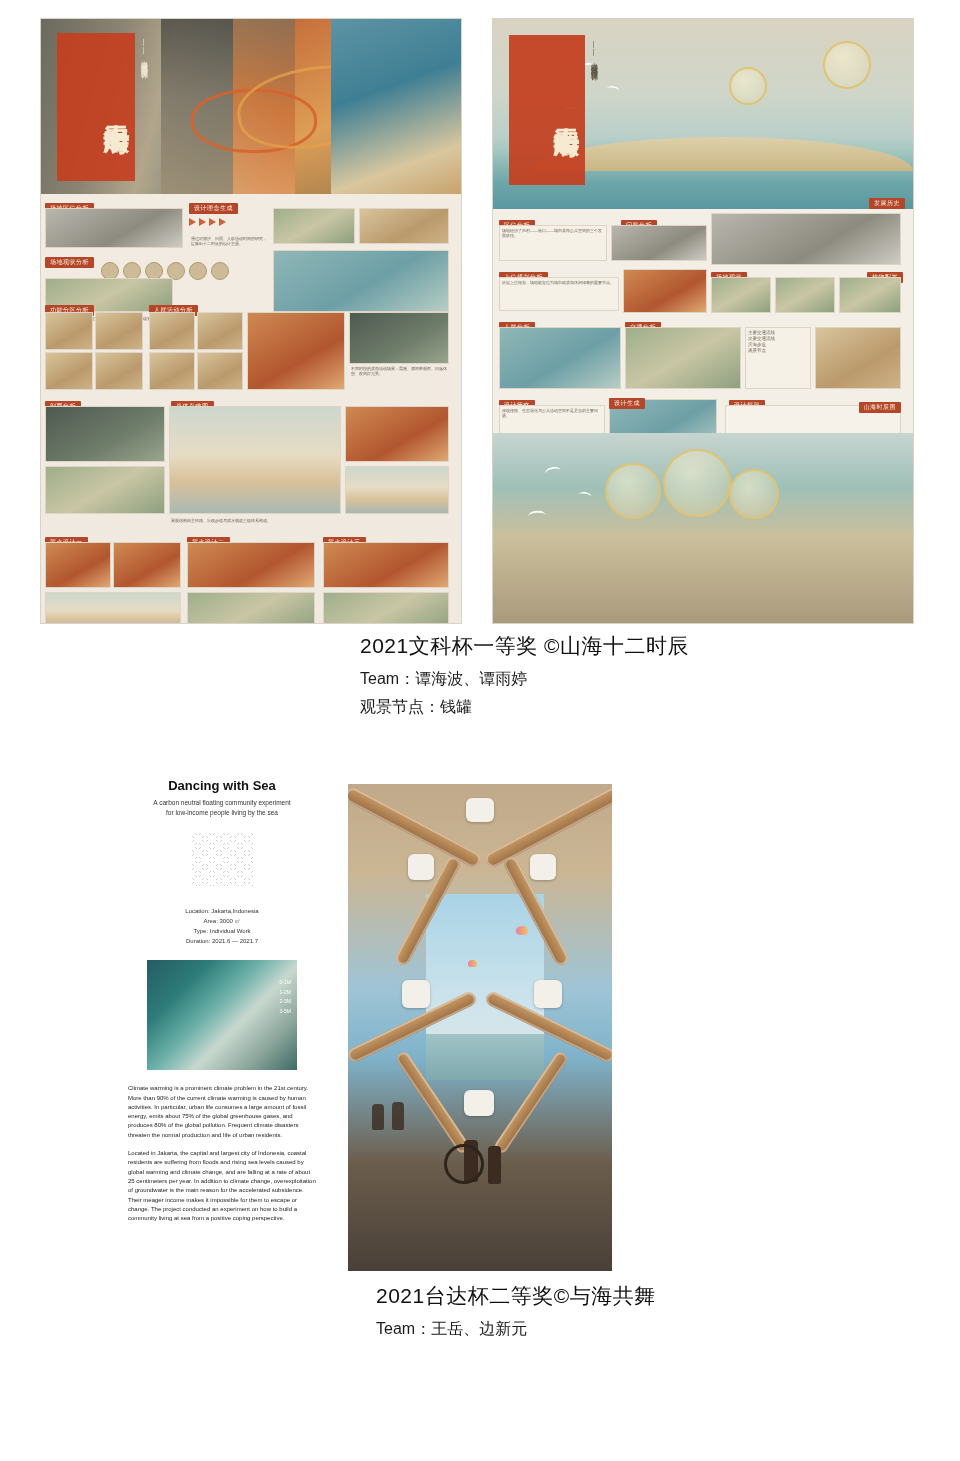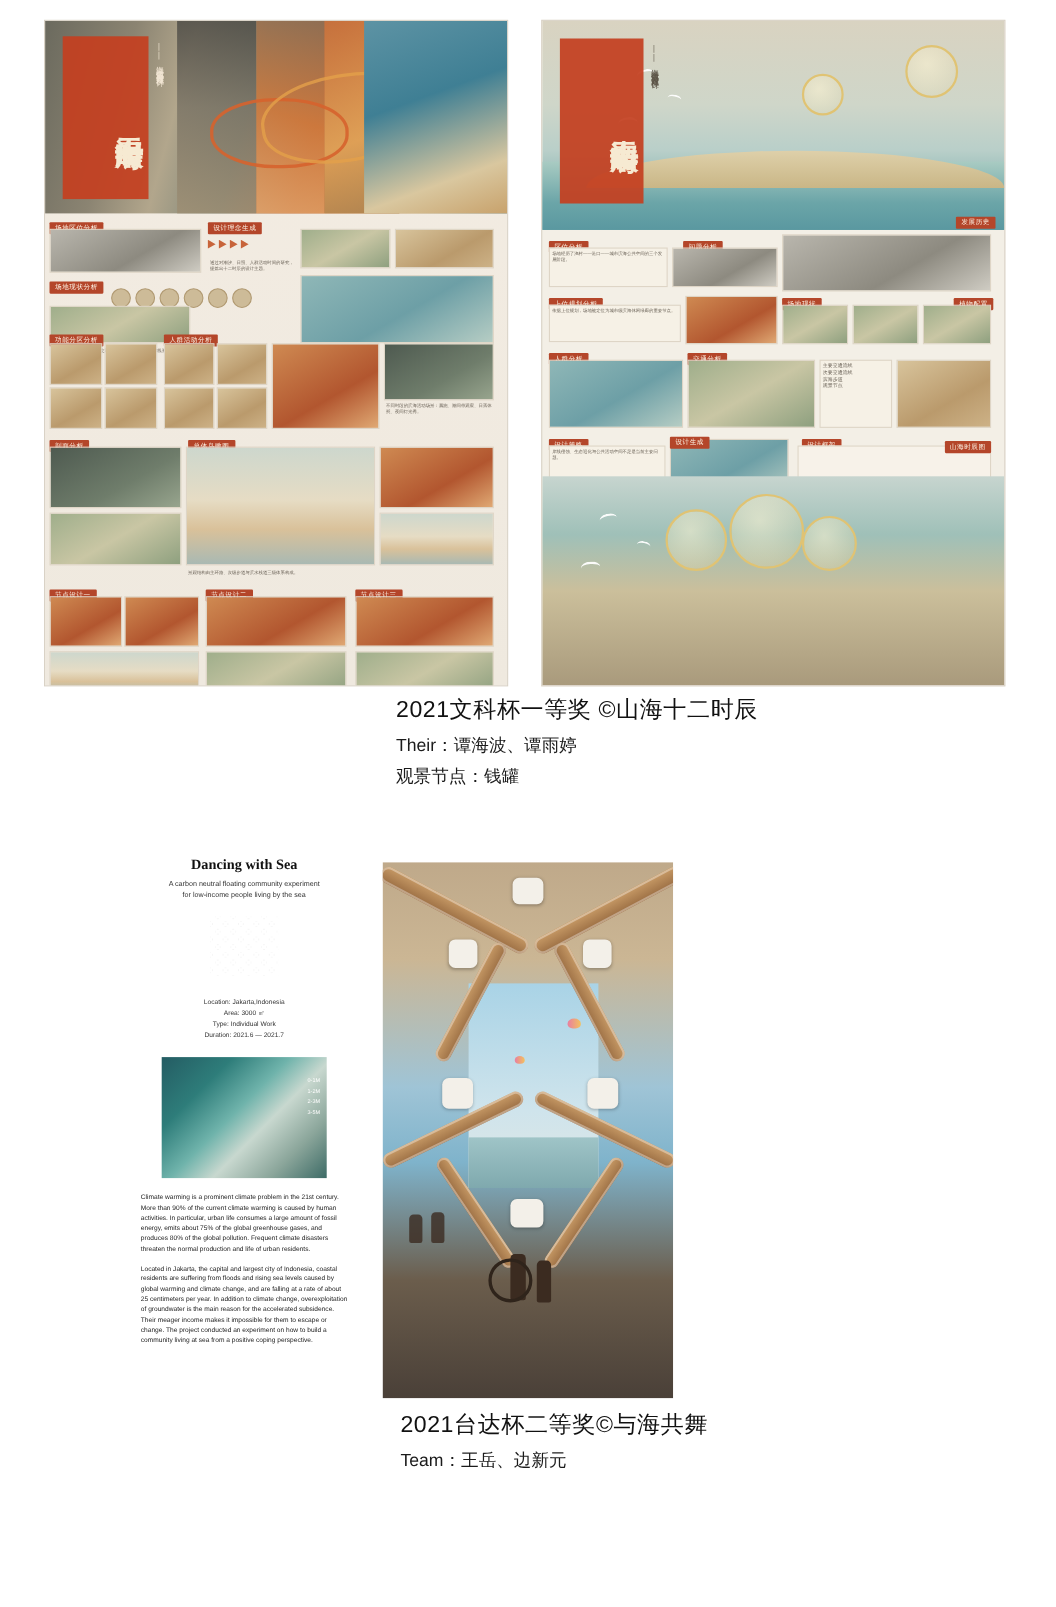--- a/index.html
+++ b/index.html
@@ -262,21 +262,21 @@
     height: 535px;
     background: #ffffff;
   }
   .p3-left {
     position: absolute;
     left: 88px; top: 18px;
     width: 188px;
     text-align: center;
   }
   .p3-h1 {
-    font-family: Liberation Serif, serif;
+    font-family: Liberation Sans, sans-serif;
     font-weight: 700;
     font-size: 13px;
     color: #111;
     margin-bottom: 5px;
   }
   .p3-sub {
     font-size: 6.5px;
     color: #333;
     line-height: 1.5;
     margin-bottom: 14px;
@@ -358,21 +358,21 @@
     border-radius: 50% 50% 40% 40%;
   }
   .figure {
     position: absolute;
     background: #3b2b20;
     border-radius: 4px 4px 2px 2px;
   }
 
   
   #caption-one { right: 40px; top: 628px; width: 560px; }
-  #caption-two { right: 36px; top: 1278px; width: 560px; }
+  #caption-two { right: 24px; top: 1278px; width: 560px; }
 </style>
 </head>
 <body>
 
 <div class="poster" id="poster-one">
   <div class="p1-hero">
     <div class="p1-hero-strip p1-strip-a"></div>
     <div class="p1-hero-strip p1-strip-b"></div>
     <div class="p1-hero-strip p1-strip-c"></div>
     <div class="p1-curve"></div>
@@ -566,21 +566,21 @@
       <div class="ring" style="left:236px;top:36px;width:46px;height:46px;"></div>
       <div class="bird" style="left:52px;top:34px;"></div>
       <div class="bird b2" style="left:84px;top:58px;"></div>
       <div class="bird b3" style="left:36px;top:78px;"></div>
     </div>
   </div>
 </div>
 
 <div class="caption-block" id="caption-one">
   <div class="caption-title">2021文科杯一等奖 ©山海十二时辰</div>
-  <div class="caption-line">Their：谭海波、谭雨婷</div>
+  <div class="caption-line">Team：谭海波、谭雨婷</div>
   <div class="caption-line">观景节点：钱罐</div>
 </div>
 
 <div class="poster" id="poster-three" style="background:#fff;">
   <div class="p3-left">
     <div class="p3-h1">Dancing with Sea</div>
     <div class="p3-sub" style="white-space:pre-line;">A carbon neutral floating community experiment
 for low-income people living by the sea</div>
     <div class="p3-pattern"></div>
     <div class="p3-meta">

